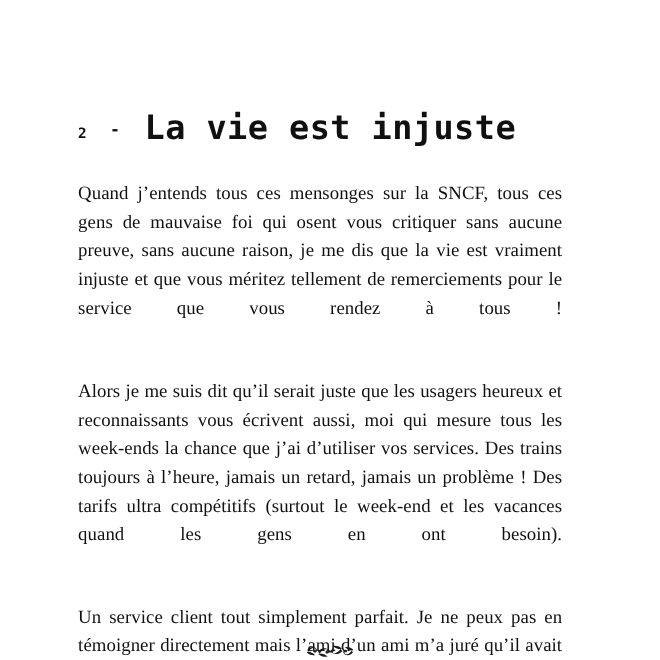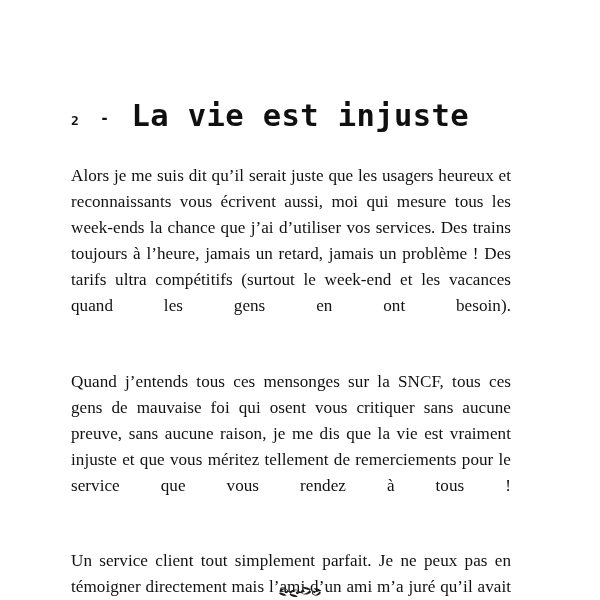--- a/index.html
+++ b/index.html
@@ -101,22 +101,22 @@
 
 <div class="page">
 
   <h1 class="chapter-heading">
     <span class="chapter-number">2</span>
     <span class="chapter-dash">-</span>
     <span class="chapter-title">La vie est injuste</span>
   </h1>
 
   <div class="text-column">
+    <p class="paragraph">Quand j’entends tous ces mensonges sur la SNCF, tous ces gens de mauvaise foi qui osent vous critiquer sans aucune preuve, sans aucune raison, je me dis que la vie est vrai­ment injuste et que vous méritez tellement de remercie­ments pour le service que vous rendez à tous !</p>
     <p class="paragraph">Alors je me suis dit qu’il serait juste que les usagers heu­reux et reconnaissants vous écrivent aussi, moi qui mesure tous les week-ends la chance que j’ai d’utiliser vos services. Des trains toujours à l’heure, jamais un retard, jamais un problème ! Des tarifs ultra compétitifs (surtout le week-end et les vacances quand les gens en ont besoin).</p>
-    <p class="paragraph">Quand j’entends tous ces mensonges sur la SNCF, tous ces gens de mauvaise foi qui osent vous critiquer sans aucune preuve, sans aucune raison, je me dis que la vie est vrai­ment injuste et que vous méritez tellement de remercie­ments pour le service que vous rendez à tous !</p>
     <p class="paragraph">Un service client tout simplement parfait. Je ne peux pas en témoigner directement mais l’ami d’un ami m’a juré qu’il avait réussi à vous joindre une fois !</p>
   </div>
 
   <div class="ornament">
     <svg width="46" height="18" viewBox="0 0 46 18" aria-hidden="true">
       <g fill="#1a1a1a" stroke="none">
 
         <path d="M2.2 8.2c1.6-2.6 4.6-3.6 7.0-2.5 1.6 0.7 2.3 2.2 1.8 3.4-0.4 1.0-1.5 1.4-2.4 1.0-0.8-0.3-1.1-1.1-0.8-1.7 0.2-0.5 0.7-0.7 1.1-0.5 0.4 0.2 0.5 0.6 0.3 0.9 0.7-0.2 1.0-0.9 0.7-1.6-0.4-0.9-1.7-1.3-3.0-0.8-1.4 0.5-2.5 1.7-3.1 3.0-0.3-0.4-0.9-0.8-1.6-1.2z"></path>
 
         <path d="M3.0 9.6c2.4 0.2 4.8 1.3 6.6 3.0-2.6 0.5-5.2-0.2-7.1-1.9-0.5-0.4-0.7-0.8 0.5-1.1z"></path>

